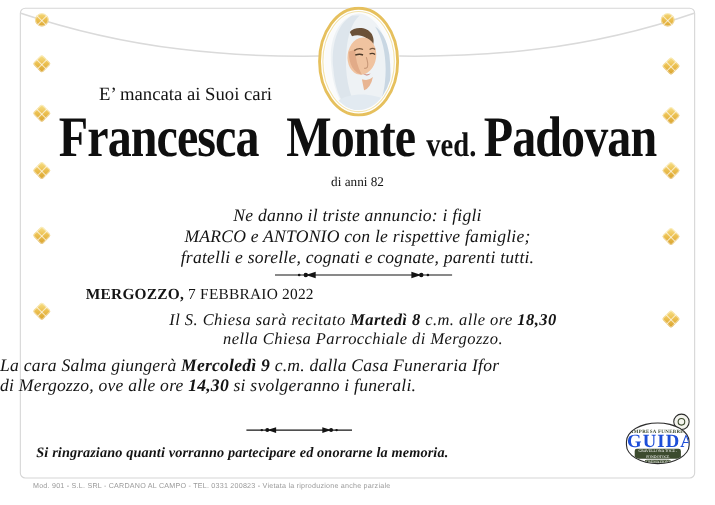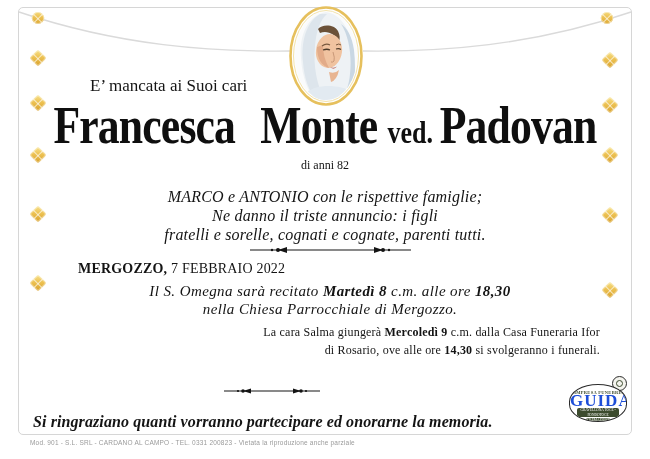--- a/index.html
+++ b/index.html
@@ -56,27 +56,27 @@
   .dateline{position:absolute;left:78px;top:261px;font-size:14px;letter-spacing:.2px}
   .dateline .city{font-weight:bold}
 
   .rosary{
     position:absolute;left:5px;top:282px;width:650px;text-align:center;
     font-style:italic;font-size:15px;line-height:18px;letter-spacing:.4px;
   }
   .rosary b{font-weight:bold}
 
   .funeral{
-    position:absolute;left:0;top:324px;width:600px;text-align:right;
-    font-size:12px;line-height:17.5px;letter-spacing:.2px;
+    position:absolute;left:0;top:324px;width:600px;text-align:left;
+    font-size:16px;line-height:17.5px;letter-spacing:.2px;font-style:italic;
   }
   .funeral b{font-weight:bold}
 
   .thanks{
-    position:absolute;left:33px;top:413px;font-size:16px;font-weight:bold;font-style:italic;
+    position:absolute;left:33px;top:403px;font-size:13px;font-weight:bold;font-style:italic;
     letter-spacing:.1px;
   }
 
   .condolence{
     position:absolute;right:18px;top:420px;font-size:13px;font-weight:normal;
     color:#3a2a1c;letter-spacing:.2px;margin-top:48px;
   }
 
   .logo{position:absolute;left:569px;top:376px;width:60px;height:50px}
   .logo-oval{
@@ -142,49 +142,49 @@
 
 <div class="intro">E’ mancata ai Suoi cari</div>
 
 <div class="name">
   <span>Francesca</span><span class="gap"></span><span>Monte</span><span class="ved">ved.</span><span>Padovan</span>
 </div>
 
 <div class="age">di anni 82</div>
 
 <div class="announce">
+  <div>Ne danno il triste annuncio: i figli</div>
   <div>MARCO e ANTONIO con le rispettive famiglie;</div>
-  <div>Ne danno il triste annuncio: i figli</div>
   <div>fratelli e sorelle, cognati e cognate, parenti tutti.</div>
 </div>
 
 <svg class="divider div1" width="165" height="10" viewBox="0 0 165 10">
   <line x1="2" y1="5" x2="163" y2="5" stroke="#141414" stroke-width="1.1"></line>
   <g fill="#141414">
     <circle cx="24" cy="5" r="1.2"></circle>
       <circle cx="30" cy="5" r="2"></circle>
       <path d="M30 5 l9 -3 v6 z"></path>
     <circle cx="141" cy="5" r="1.2"></circle>
       <circle cx="135" cy="5" r="2"></circle>
       <path d="M135 5 l-9 -3 v6 z"></path>
   </g>
 </svg>
 
 <div class="dateline">
   <span class="city">MERGOZZO,</span><span> 7 FEBBRAIO 2022</span>
 </div>
 
 <div class="rosary">
-  <div><span>Il S. Omegna sarà recitato </span><b>Martedì 8</b><span> c.m. alle ore </span><b>18,30</b></div>
+  <div><span>Il S. Chiesa sarà recitato </span><b>Martedì 8</b><span> c.m. alle ore </span><b>18,30</b></div>
   <div>nella Chiesa Parrocchiale di Mergozzo.</div>
 </div>
 
 <div class="funeral">
   <div><span>La cara Salma giungerà </span><b>Mercoledì 9</b><span> c.m. dalla Casa Funeraria Ifor</span></div>
-  <div><span>di Rosario, ove alle ore </span><b>14,30</b><span> si svolgeranno i funerali.</span></div>
+  <div><span>di Mergozzo, ove alle ore </span><b>14,30</b><span> si svolgeranno i funerali.</span></div>
 </div>
 
 <svg class="divider div2" width="100" height="10" viewBox="0 0 100 10">
   <line x1="2" y1="5" x2="98" y2="5" stroke="#141414" stroke-width="1.1"></line>
   <g fill="#141414">
     <circle cx="16" cy="5" r="1.1"></circle>
       <circle cx="21" cy="5" r="1.8"></circle>
       <path d="M21 5 l8 -2.6 v5.2 z"></path>
     <circle cx="84" cy="5" r="1.1"></circle>
       <circle cx="79" cy="5" r="1.8"></circle>

